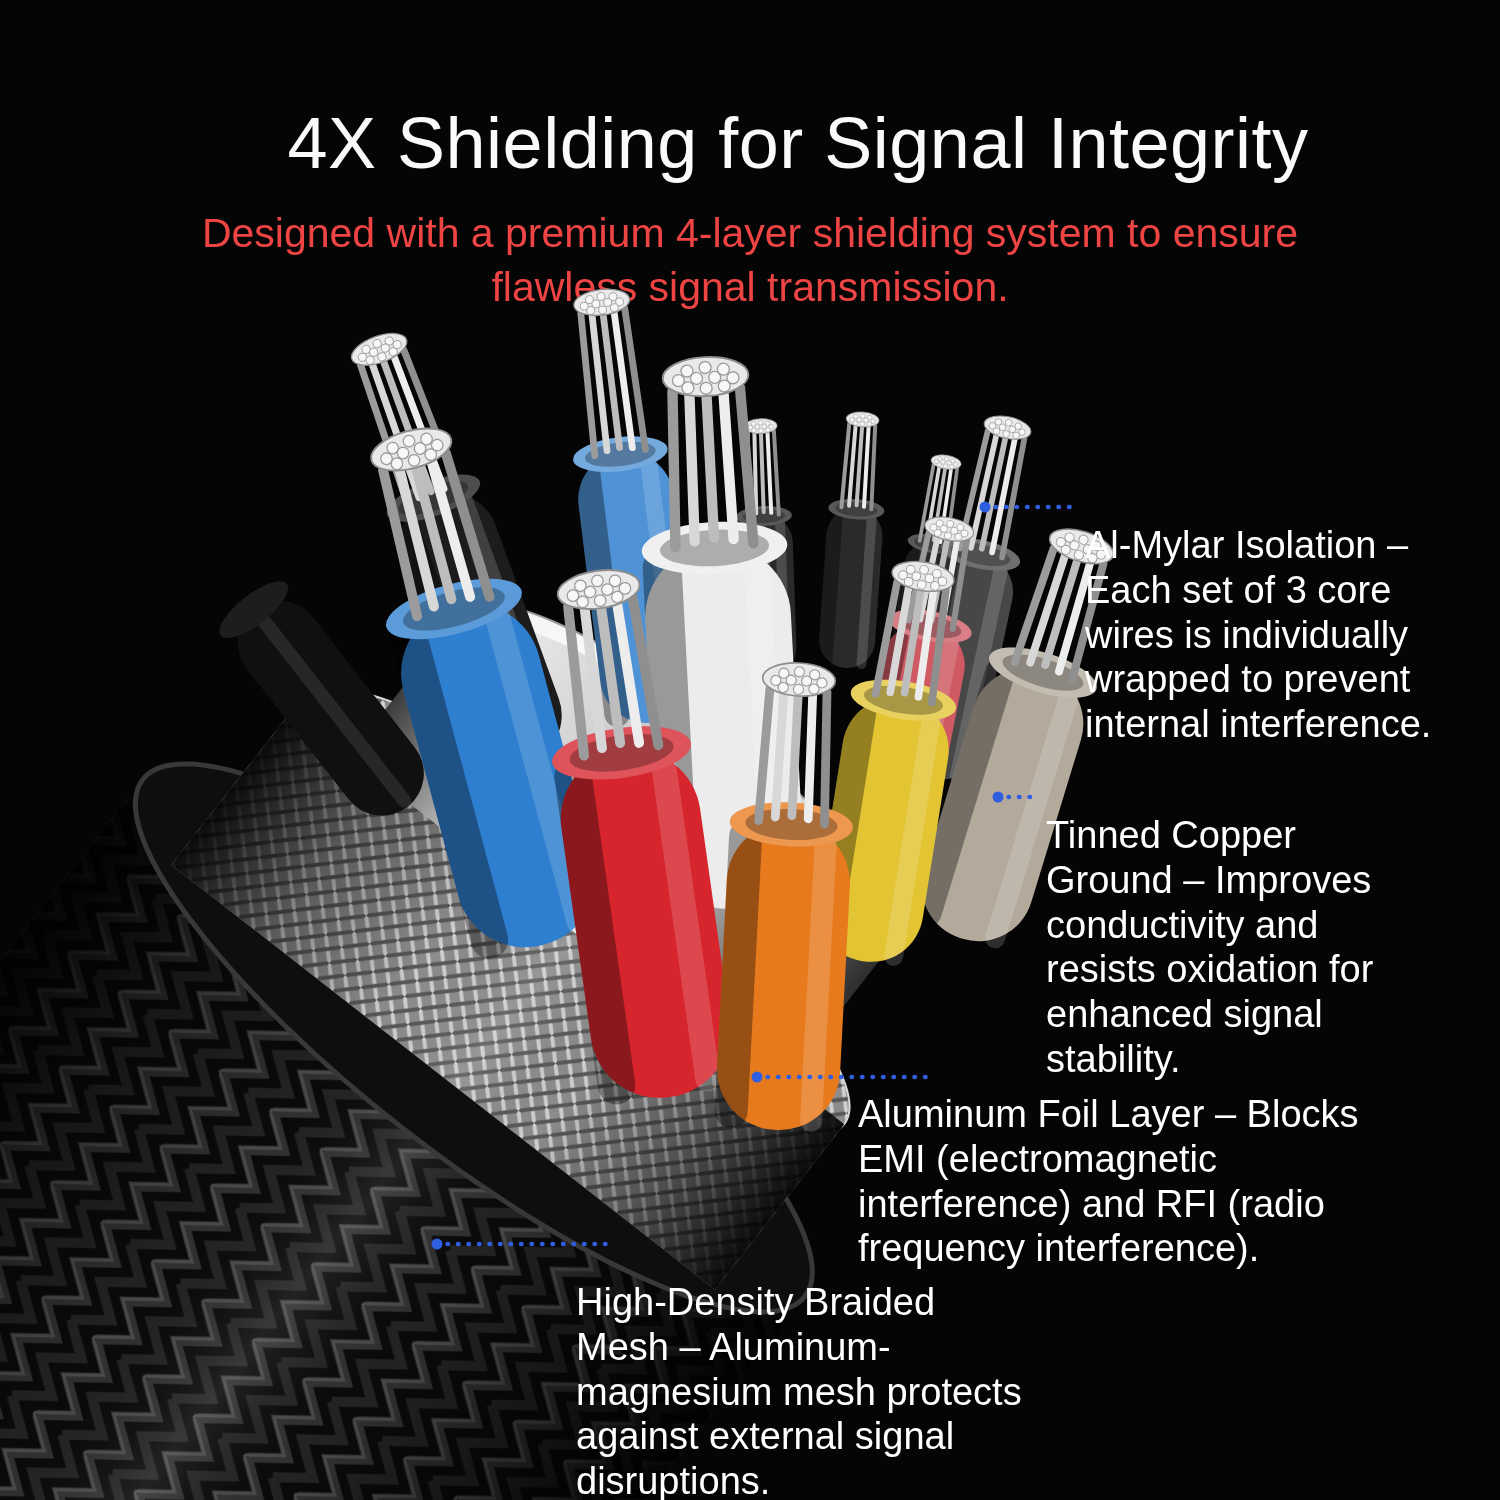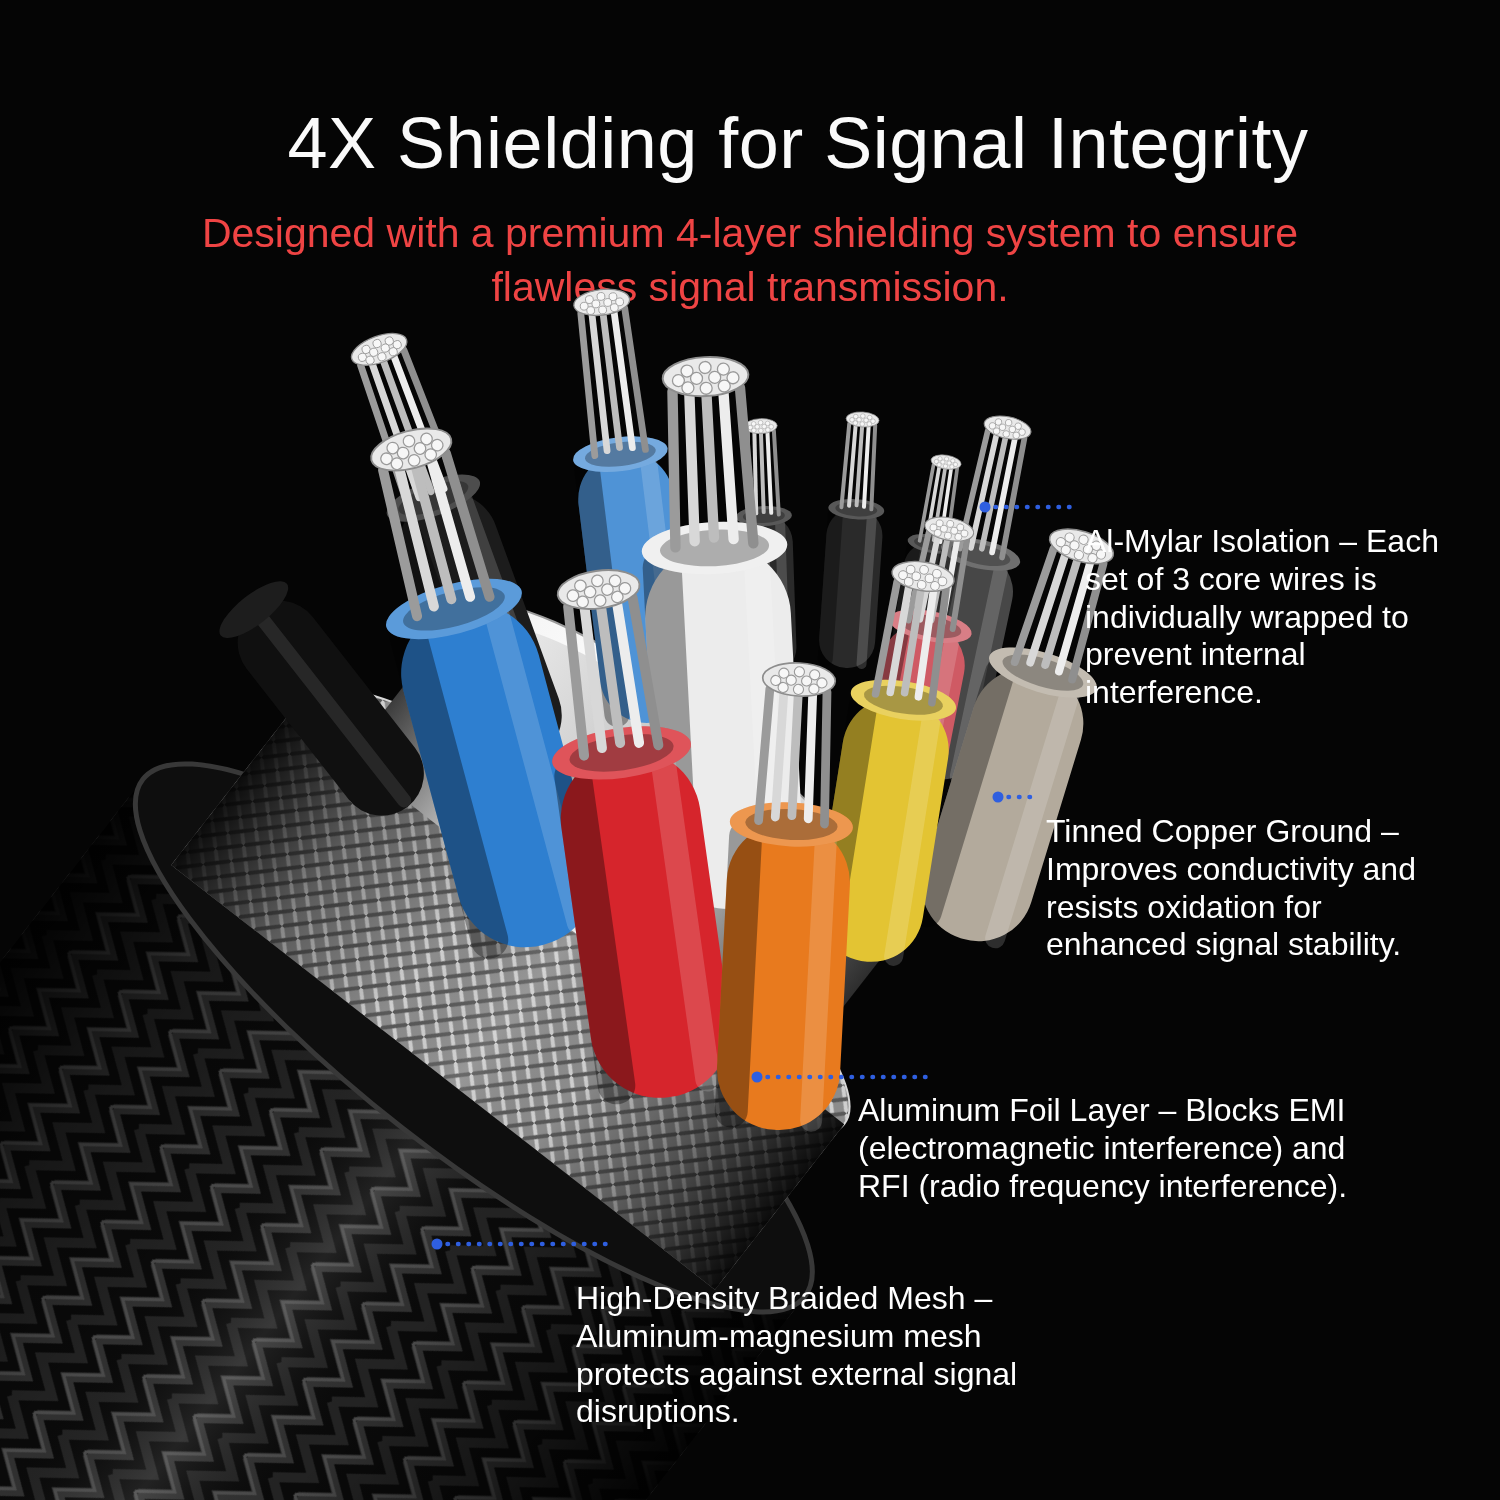--- a/index.html
+++ b/index.html
@@ -40,21 +40,21 @@
   }
   .illustration {
     position: absolute;
     top: 0;
     left: 0;
     width: 1500px;
     height: 1500px;
   }
   .callout {
     position: absolute;
-    font-size: 32px;
+    font-size: 38px;
     font-weight: 400;
     line-height: 1.18;
     color: #ffffff;
   }
   .callout.c1 { left: 1085px; top: 523px; width: 400px; }
   .callout.c2 { left: 1046px; top: 813px; width: 375px; }
   .callout.c3 { left: 858px;  top: 1092px; width: 505px; }
   .callout.c4 { left: 576px;  top: 1280px; width: 460px; }
 </style>
 </head>

